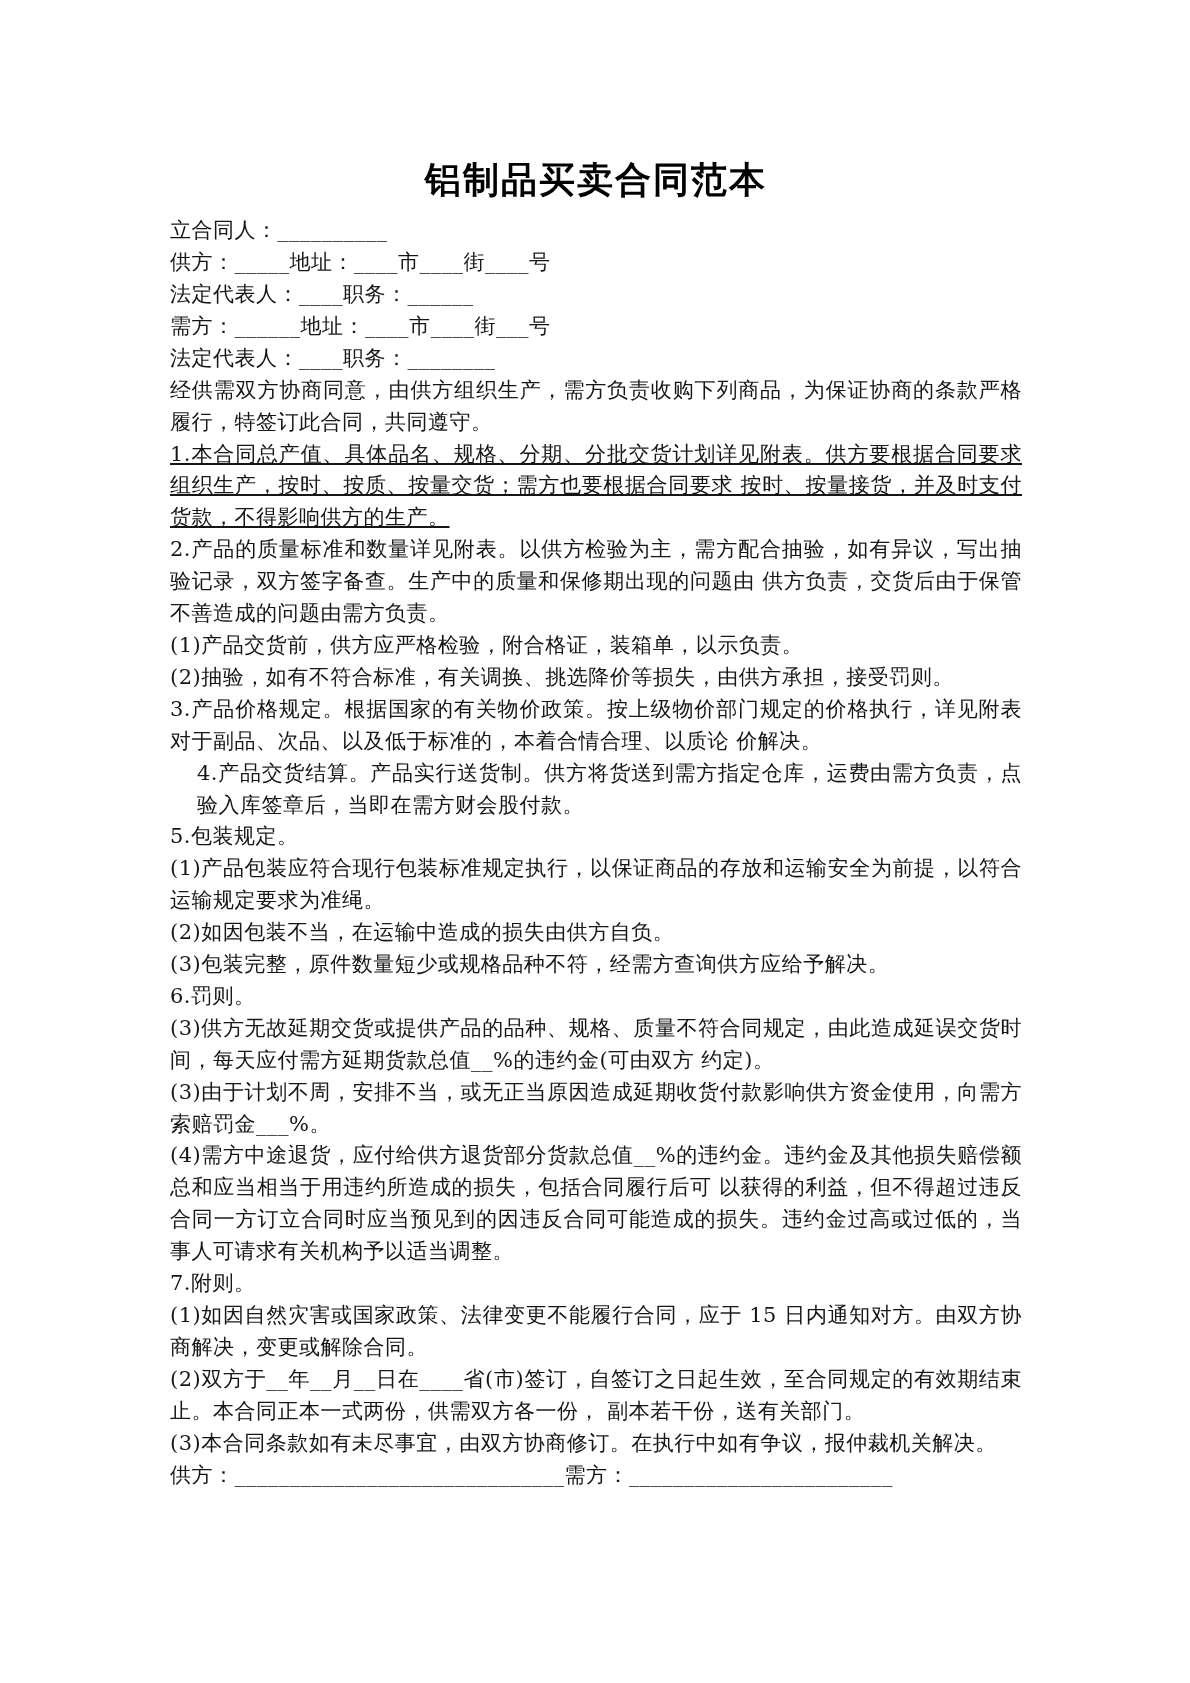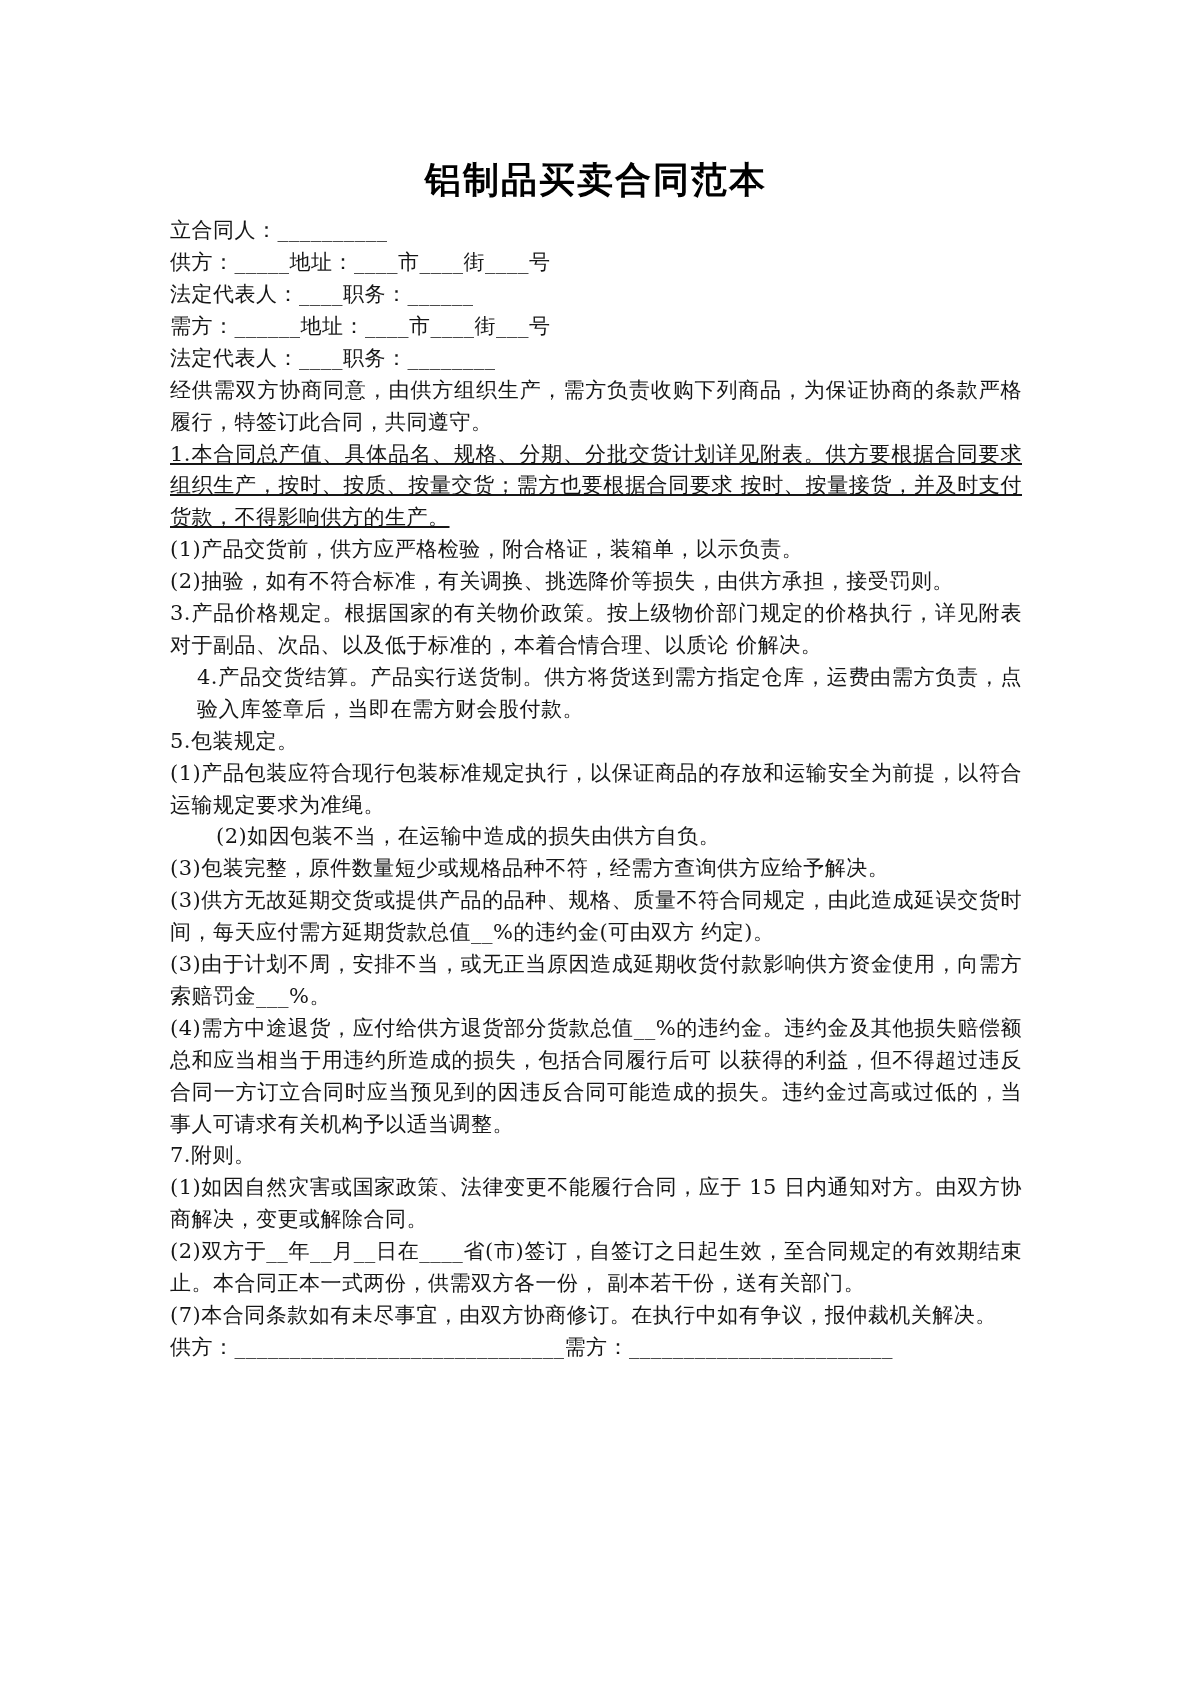--- a/index.html
+++ b/index.html
@@ -46,30 +46,32 @@
 <div class="page">
   <h1 class="doc-title">铝制品买卖合同范本</h1>
   <div class="content">
       <p style="color: rgb(22, 22, 22);">立合同人：__________</p>
       <p style="color: rgb(22, 22, 22);">供方：_____地址：____市____街____号</p>
       <p style="color: rgb(22, 22, 22);">法定代表人：____职务：______</p>
       <p style="color: rgb(22, 22, 22);">需方：______地址：____市____街___号</p>
       <p style="color: rgb(22, 22, 22);">法定代表人：____职务：________</p>
       <p style="color: rgb(22, 22, 22);">经供需双方协商同意，由供方组织生产，需方负责收购下列商品，为保证协商的条款严格履行，特签订此合同，共同遵守。</p>
       <p style="color: rgb(22, 22, 22); text-decoration: underline;">1.本合同总产值、具体品名、规格、分期、分批交货计划详见附表。供方要根据合同要求组织生产，按时、按质、按量交货；需方也要根据合同要求 按时、按量接货，并及时支付货款，不得影响供方的生产。</p>
+      <p style="color: rgb(22, 22, 22);">2.产品的质量标准和数量详见附表。以供方检验为主，需方配合抽验，如有异议，写出抽验记录，双方签字备查。生产中的质量和保修期出现的问题由 供方负责，交货后由于保管不善造成的问题由需方负责。</p>
       <p style="color: rgb(22, 22, 22);">(1)产品交货前，供方应严格检验，附合格证，装箱单，以示负责。</p>
       <p style="color: rgb(22, 22, 22);">(2)抽验，如有不符合标准，有关调换、挑选降价等损失，由供方承担，接受罚则。</p>
       <p style="color: rgb(22, 22, 22);">3.产品价格规定。根据国家的有关物价政策。按上级物价部门规定的价格执行，详见附表对于副品、次品、以及低于标准的，本着合情合理、以质论 价解决。</p>
       <p style="color: rgb(22, 22, 22); margin-left: 27px;">4.产品交货结算。产品实行送货制。供方将货送到需方指定仓库，运费由需方负责，点验入库签章后，当即在需方财会股付款。</p>
       <p style="color: rgb(22, 22, 22);">5.包装规定。</p>
       <p style="color: rgb(22, 22, 22);">(1)产品包装应符合现行包装标准规定执行，以保证商品的存放和运输安全为前提，以符合运输规定要求为准绳。</p>
-      <p style="color: rgb(22, 22, 22); margin-left: 46px;">(2)如因包装不当，在运输中造成的损失由供方自负。</p>
+      <p style="color: rgb(22, 22, 22);">(2)如因包装不当，在运输中造成的损失由供方自负。</p>
       <p style="color: rgb(22, 22, 22);">(3)包装完整，原件数量短少或规格品种不符，经需方查询供方应给予解决。</p>
+      <p style="color: rgb(22, 22, 22);">6.罚则。</p>
       <p style="color: rgb(22, 22, 22);">(3)供方无故延期交货或提供产品的品种、规格、质量不符合同规定，由此造成延误交货时间，每天应付需方延期货款总值__%的违约金(可由双方 约定)。</p>
       <p style="color: rgb(22, 22, 22);">(3)由于计划不周，安排不当，或无正当原因造成延期收货付款影响供方资金使用，向需方索赔罚金___%。</p>
       <p style="color: rgb(22, 22, 22);">(4)需方中途退货，应付给供方退货部分货款总值__%的违约金。违约金及其他损失赔偿额总和应当相当于用违约所造成的损失，包括合同履行后可 以获得的利益，但不得超过违反合同一方订立合同时应当预见到的因违反合同可能造成的损失。违约金过高或过低的，当事人可请求有关机构予以适当调整。</p>
       <p style="color: rgb(22, 22, 22);">7.附则。</p>
       <p style="color: rgb(22, 22, 22);">(1)如因自然灾害或国家政策、法律变更不能履行合同，应于 15 日内通知对方。由双方协商解决，变更或解除合同。</p>
       <p style="color: rgb(22, 22, 22);">(2)双方于__年__月__日在____省(市)签订，自签订之日起生效，至合同规定的有效期结束止。本合同正本一式两份，供需双方各一份， 副本若干份，送有关部门。</p>
-      <p style="color: rgb(22, 22, 22);">(7)本合同条款如有未尽事宜，由双方协商修订。在执行中如有争议，报仲裁机关解决。</p>
+      <p style="color: rgb(22, 22, 22);">(3)本合同条款如有未尽事宜，由双方协商修订。在执行中如有争议，报仲裁机关解决。</p>
       <p style="color: rgb(22, 22, 22);">供方：______________________________需方：________________________</p>
     </div>
 </div>
 
 </body></html>

